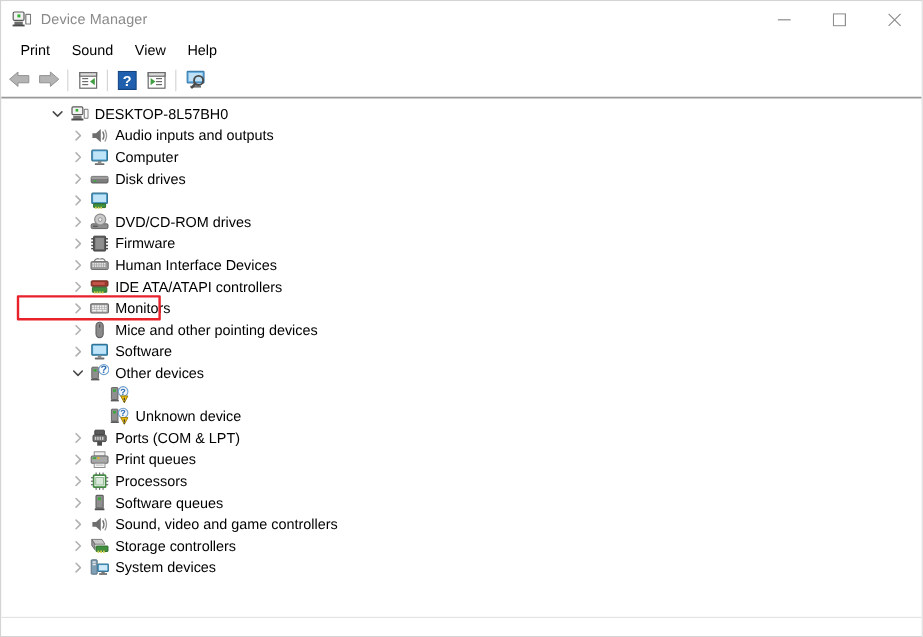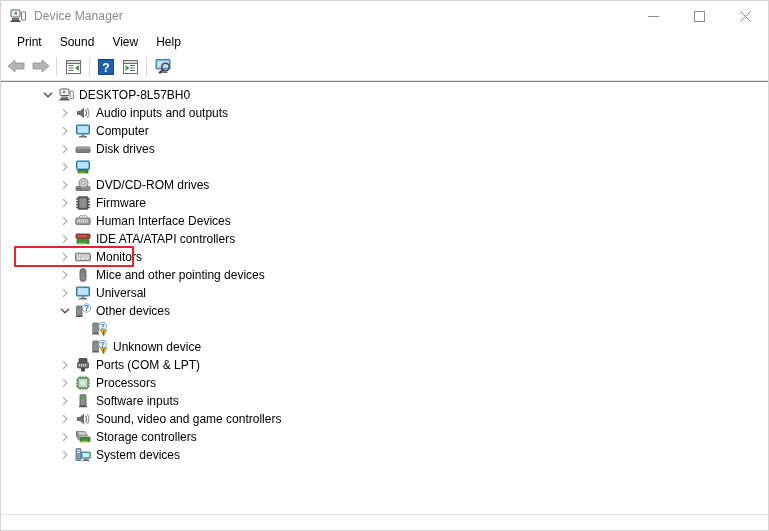--- a/index.html
+++ b/index.html
@@ -515,21 +515,21 @@
           </svg>
         </span>
         <span class="icon-cell">
           <svg width="16" height="16" viewBox="0 0 16 16">
             <rect x="1.5" y="2" width="13" height="9" rx="0.8" fill="#4b9fd5" stroke="#34738f" stroke-width="1"></rect>
             <rect x="2.6" y="3.1" width="10.8" height="6.8" fill="#bfe3f7"></rect>
             <rect x="6.5" y="11.2" width="3" height="1.8" fill="#8a8a8a"></rect>
             <rect x="4" y="13" width="8" height="1.5" rx="0.5" fill="#6e6e6e"></rect>
           </svg>
         </span>
-        <span class="label">Universal</span>
+        <span class="label">Software</span>
       </div>
       <div class="row depth1">
         <span class="chev">
           <svg width="10" height="10" viewBox="0 0 10 10">
             <path d="M1.4 3.2 L5 6.8 L8.6 3.2" fill="none" stroke="#4a4a4a" stroke-width="1.3" stroke-linecap="round" stroke-linejoin="round"></path>
           </svg>
         </span>
         <span class="icon-cell">
           <svg width="16" height="16" viewBox="0 0 16 16">
             <rect x="1.5" y="3" width="5.5" height="9.5" rx="0.6" fill="#8f8f8f" stroke="#5f5f5f" stroke-width="0.8"></rect>
@@ -593,20 +593,38 @@
             <g fill="#cfcfcf">
               <rect x="4" y="7" width="1.2" height="2.6"></rect>
               <rect x="6" y="7" width="1.2" height="2.6"></rect>
               <rect x="8" y="7" width="1.2" height="2.6"></rect>
               <rect x="10" y="7" width="1.2" height="2.6"></rect>
             </g>
             <rect x="6" y="11" width="4" height="3.4" fill="#4a4a4a"></rect>
           </svg>
         </span>
         <span class="label">Ports (COM &amp; LPT)</span>
+      </div>
+      <div class="row depth1">
+        <span class="chev">
+          <svg width="10" height="10" viewBox="0 0 10 10">
+            <path d="M3.4 1.4 L7 5 L3.4 8.6" fill="none" stroke="#b0b0b0" stroke-width="1.3" stroke-linecap="round" stroke-linejoin="round"></path>
+          </svg>
+        </span>
+        <span class="icon-cell">
+          <svg width="16" height="16" viewBox="0 0 16 16">
+            <rect x="3.5" y="1.5" width="9" height="3.5" fill="#f0f0f0" stroke="#8a8a8a" stroke-width="0.8"></rect>
+            <rect x="1" y="5" width="14" height="6" rx="1" fill="#a8a8a8" stroke="#6b6b6b" stroke-width="0.9"></rect>
+            <rect x="2.2" y="6" width="3" height="1.6" fill="#3fa93f"></rect>
+            <rect x="6" y="6" width="2" height="1.6" fill="#e0b22a"></rect>
+            <rect x="3.5" y="11" width="9" height="3.6" fill="#f6f6f6" stroke="#8a8a8a" stroke-width="0.8"></rect>
+            <rect x="4.8" y="12.2" width="6.4" height="0.8" fill="#b5b5b5"></rect>
+          </svg>
+        </span>
+        <span class="label">Print queues</span>
       </div>
       <div class="row depth1">
         <span class="chev">
           <svg width="10" height="10" viewBox="0 0 10 10">
             <path d="M3.4 1.4 L7 5 L3.4 8.6" fill="none" stroke="#b0b0b0" stroke-width="1.3" stroke-linecap="round" stroke-linejoin="round"></path>
           </svg>
         </span>
         <span class="icon-cell">
           <svg width="16" height="16" viewBox="0 0 16 16">
             <rect x="3" y="3" width="10" height="10" rx="0.6" fill="#ffffff" stroke="#3f8f3f" stroke-width="1.4"></rect>
@@ -635,21 +653,21 @@
             <path d="M3.4 1.4 L7 5 L3.4 8.6" fill="none" stroke="#b0b0b0" stroke-width="1.3" stroke-linecap="round" stroke-linejoin="round"></path>
           </svg>
         </span>
         <span class="icon-cell">
           <svg width="16" height="16" viewBox="0 0 16 16">
             <rect x="5" y="1.8" width="6" height="10.6" rx="0.7" fill="#8f8f8f" stroke="#5f5f5f" stroke-width="0.9"></rect>
             <rect x="6.6" y="3.4" width="2.6" height="2.4" fill="#3fa93f"></rect>
             <rect x="4" y="12.6" width="8" height="1.7" rx="0.3" fill="#4f4f4f"></rect>
           </svg>
         </span>
-        <span class="label">Software inputs</span>
+        <span class="label">Software queues</span>
       </div>
       <div class="row depth1">
         <span class="chev">
           <svg width="10" height="10" viewBox="0 0 10 10">
             <path d="M3.4 1.4 L7 5 L3.4 8.6" fill="none" stroke="#b0b0b0" stroke-width="1.3" stroke-linecap="round" stroke-linejoin="round"></path>
           </svg>
         </span>
         <span class="icon-cell">
           <svg width="16" height="16" viewBox="0 0 16 16">
             <path d="M2 6 L5 6 L9 2.5 L9 13.5 L5 10 L2 10 Z" fill="#6f6f6f"></path>

